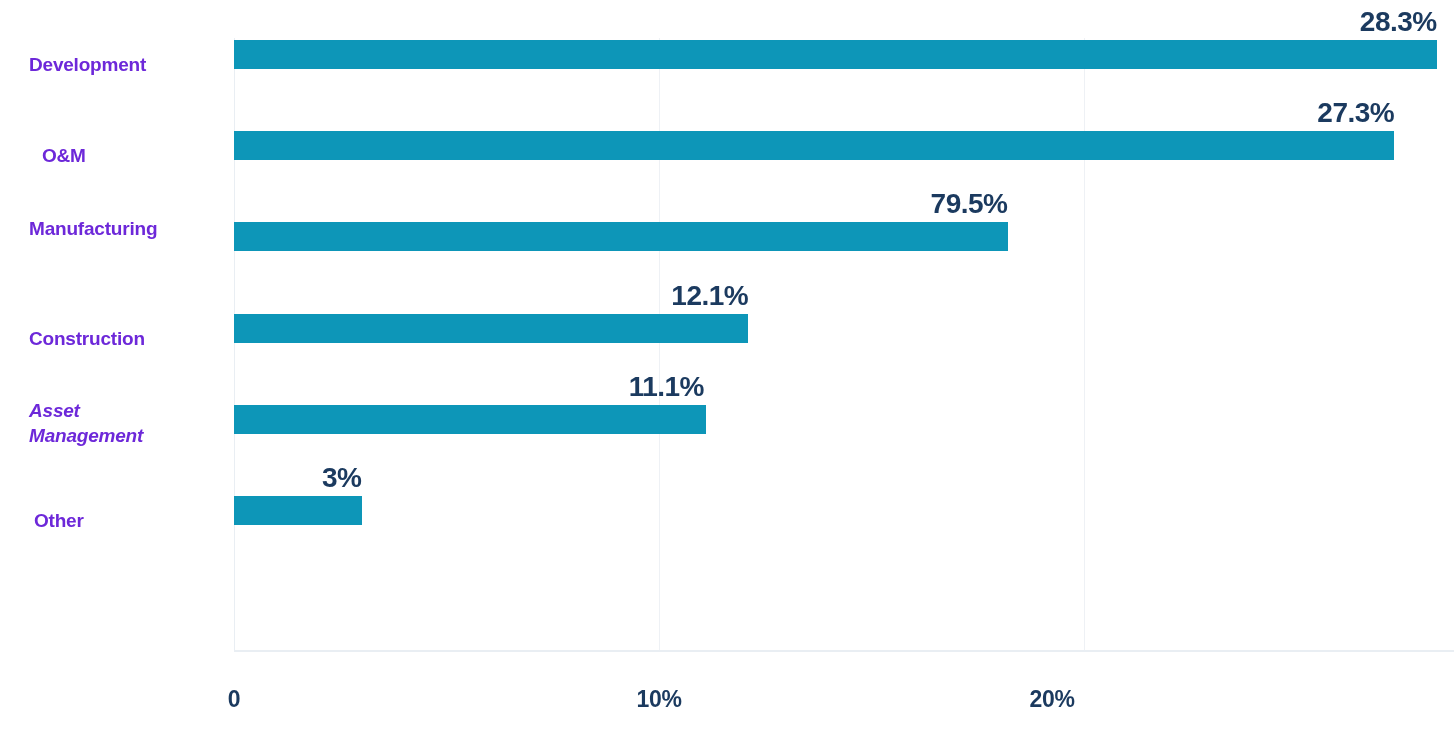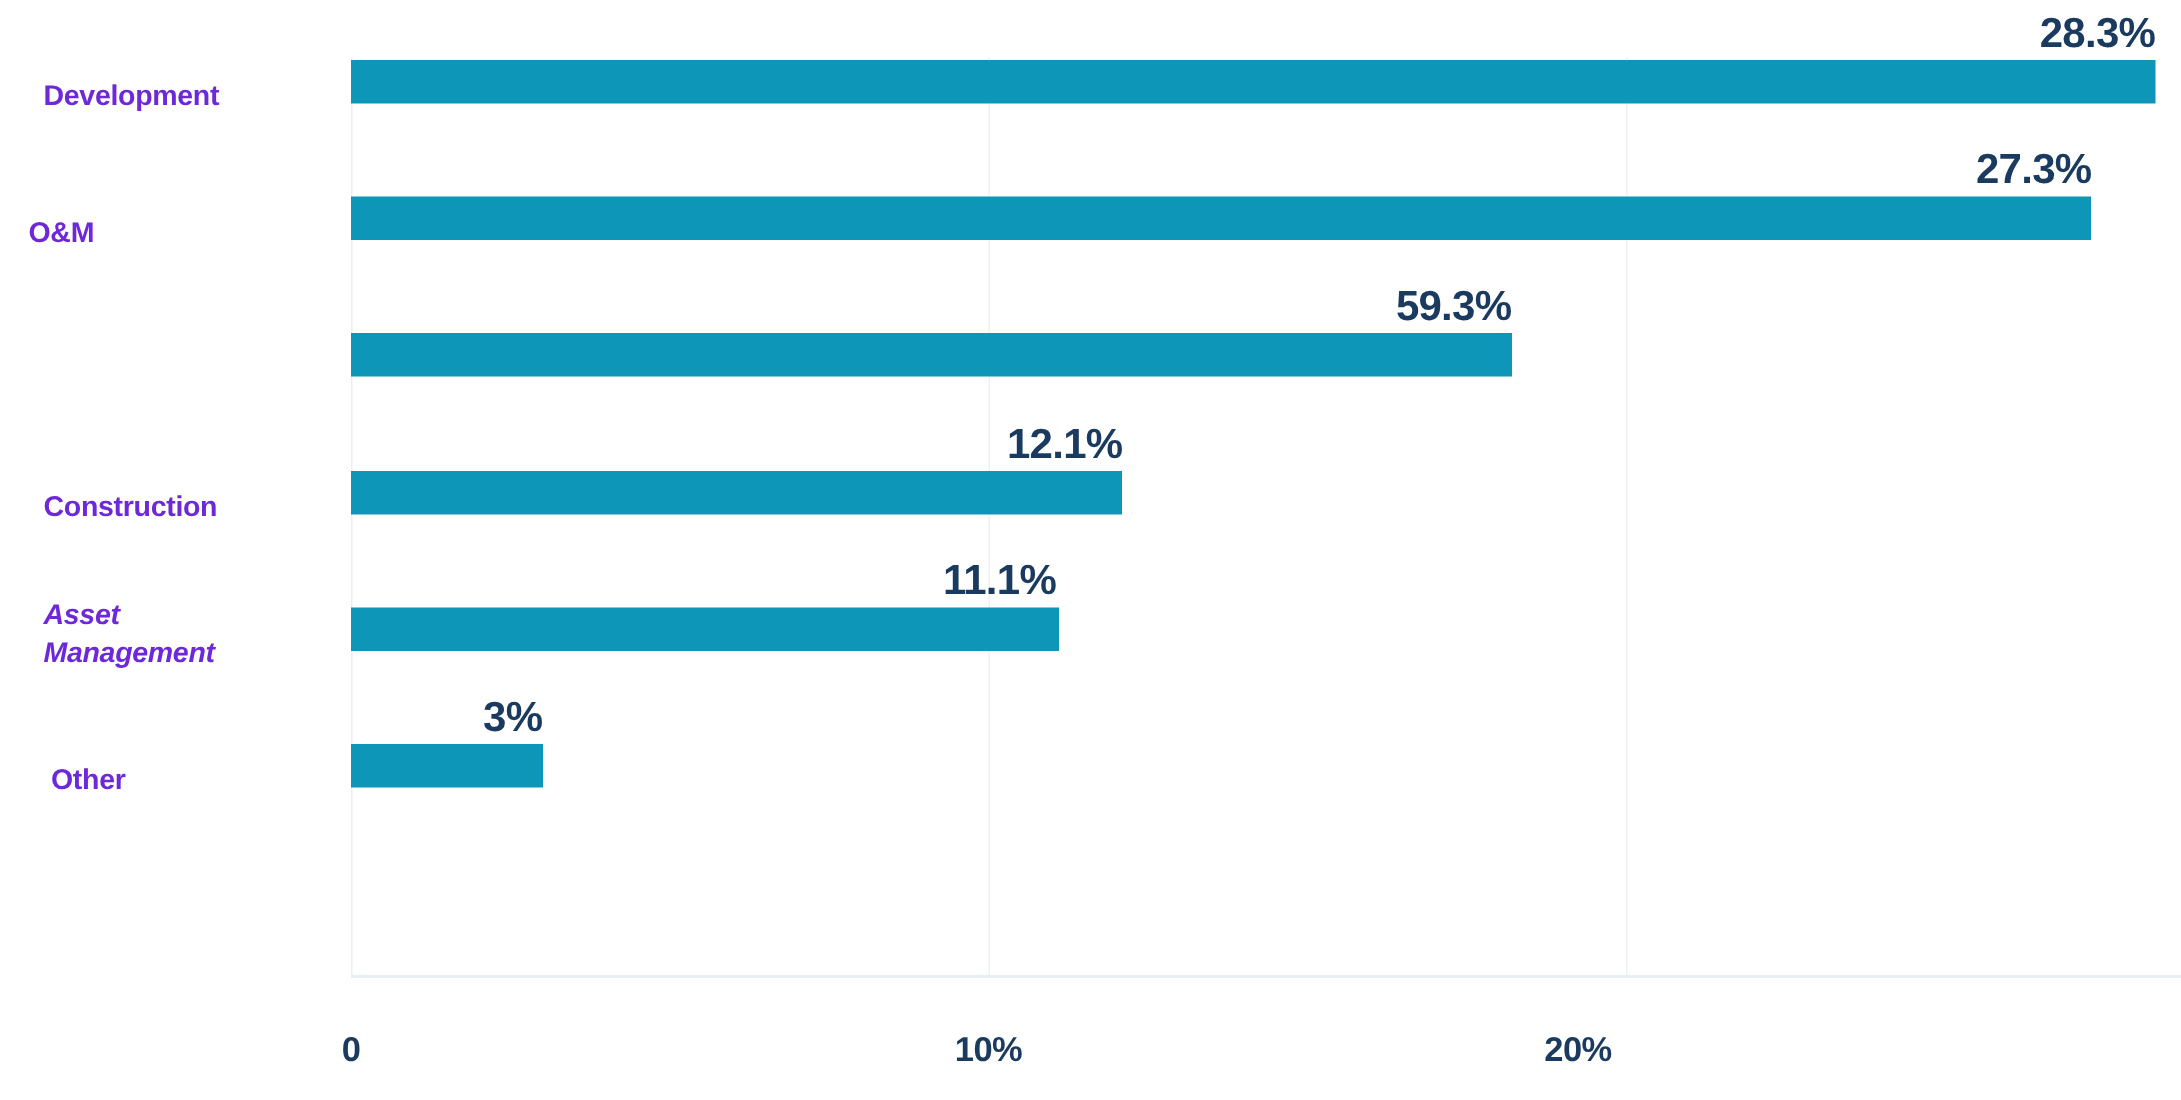--- a/index.html
+++ b/index.html
@@ -104,24 +104,25 @@
       <div class="gridline" style="left: 1084px; top: 38px; height: 612px;"></div>
     </div>
 
   <div class="axis-y-line"></div>
   <div class="axis-x-line"></div>
 
   <div id="category-labels">
       <div class="cat-label" style="top: 52px; left: 29px;">
         <div>Development</div>
       </div>
-      <div class="cat-label" style="top: 143.2px; left: 19px;">
+      <div class="cat-label" style="top: 143.2px; left: 42px;">
         <div>O&amp;M</div>
       </div>
       <div class="cat-label" style="top: 215.9px; left: 29px;">
+        <div>Manufacturing</div>
       </div>
       <div class="cat-label" style="top: 325.6px; left: 29px;">
         <div>Construction</div>
       </div>
       <div class="cat-label" style="top: 398.3px; left: 29px; font-style: italic;">
         <div>Asset</div>
         <div>Management</div>
       </div>
       <div class="cat-label" style="top: 508px; left: 34px;">
         <div>Other</div>
@@ -132,21 +133,21 @@
       <div class="bar-row" style="top: 40px; left: 234px; width: 1202.75px;">
         <div class="bar" style="width: 1202.75px;"></div>
         <div class="bar-value" style="left: 1202.75px;">28.3%</div>
       </div>
       <div class="bar-row" style="top: 131.2px; left: 234px; width: 989px;">
         <div class="bar" style="width: 1160.25px;"></div>
         <div class="bar-value" style="left: 1160.25px;">27.3%</div>
       </div>
       <div class="bar-row" style="top: 222.4px; left: 234px; width: 773.5px;">
         <div class="bar" style="width: 773.5px;"></div>
-        <div class="bar-value" style="left: 773.5px;">59.3%</div>
+        <div class="bar-value" style="left: 773.5px;">79.5%</div>
       </div>
       <div class="bar-row" style="top: 313.6px; left: 234px; width: 514.25px; border-radius: 11px;">
         <div class="bar" style="width: 514.25px;"></div>
         <div class="bar-value" style="left: 514.25px;">12.1%</div>
       </div>
       <div class="bar-row" style="top: 404.8px; left: 234px; width: 471.75px;">
         <div class="bar" style="width: 471.75px;"></div>
         <div class="bar-value" style="left: 470px;">11.1%</div>
       </div>
       <div class="bar-row" style="top: 496px; left: 234px; width: 127.5px;">

